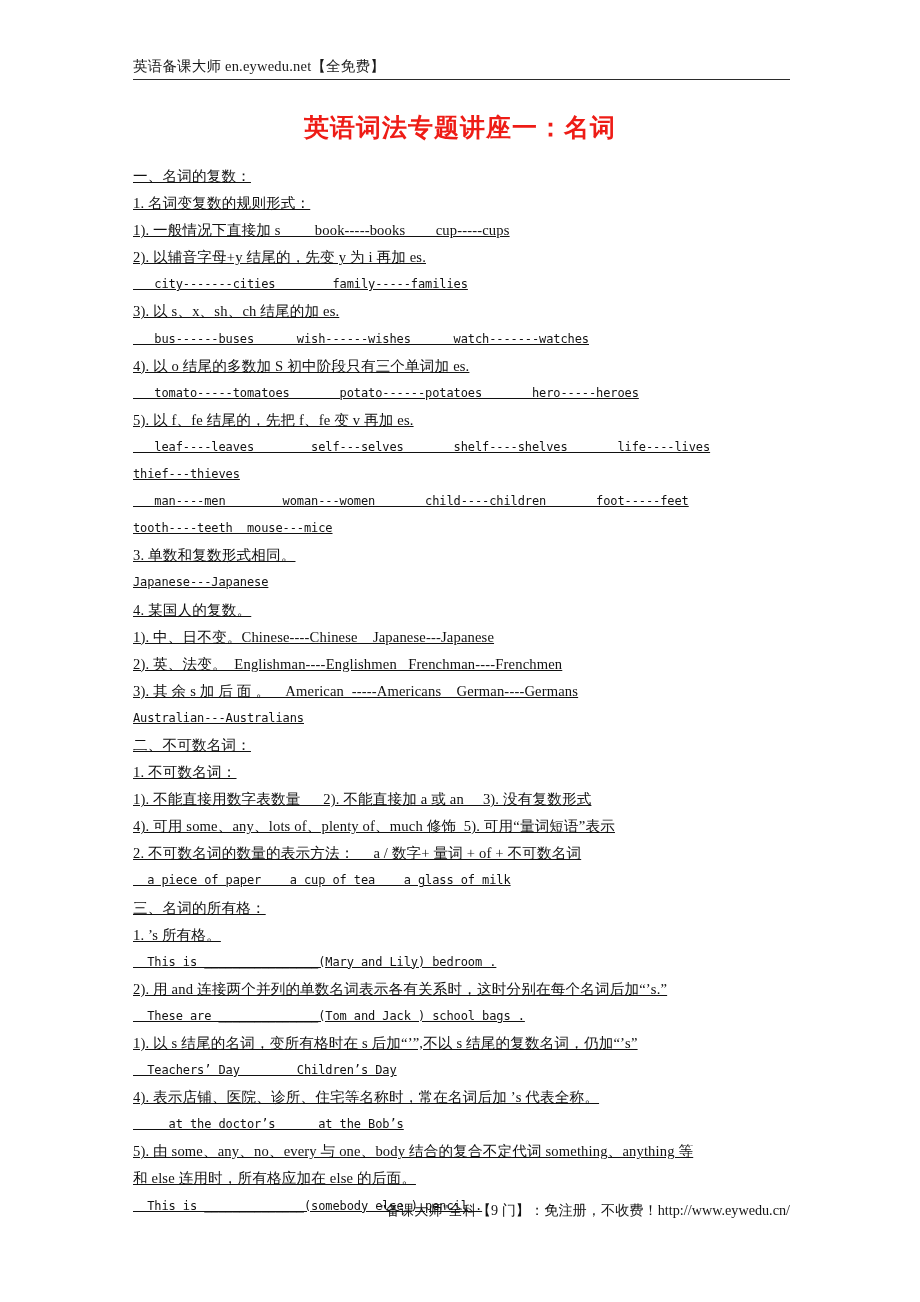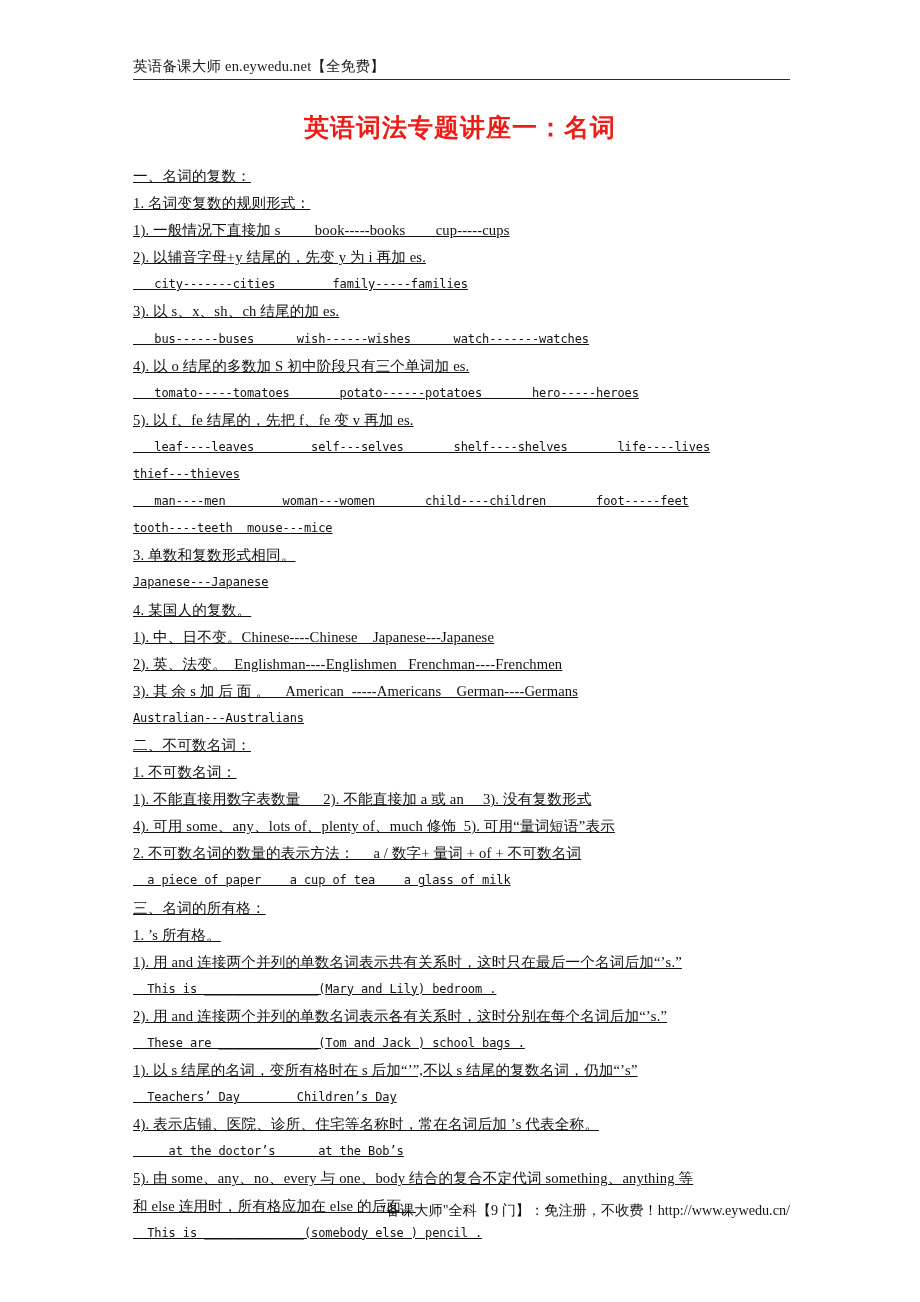--- a/index.html
+++ b/index.html
@@ -137,21 +137,20 @@
     <div class="ln cn">3). 其 余 s 加 后 面 。    American  -----Americans    German----Germans</div>
     <div class="ln mono">Australian---Australians</div>
     <div class="ln cn">二、不可数名词：</div>
     <div class="ln cn">1. 不可数名词：</div>
     <div class="ln cn">1). 不能直接用数字表数量      2). 不能直接加 a 或 an     3). 没有复数形式</div>
     <div class="ln cn">4). 可用 some、any、lots of、plenty of、much 修饰  5). 可用“量词短语”表示</div>
     <div class="ln cn">2. 不可数名词的数量的表示方法：     a / 数字+ 量词 + of + 不可数名词</div>
     <div class="ln mono">  a piece of paper    a cup of tea    a glass of milk</div>
     <div class="ln cn">三、名词的所有格：</div>
     <div class="ln cn">1. ’s 所有格。</div>
-    <div class="ln cn">1). 用 and 连接两个并列的单数名词表示共有关系时，这时只在最后一个名词后加“’s.”</div>
     <div class="ln mono">  This is ________________(Mary and Lily) bedroom .</div>
     <div class="ln cn">2). 用 and 连接两个并列的单数名词表示各有关系时，这时分别在每个名词后加“’s.”</div>
     <div class="ln mono">  These are ______________(Tom and Jack ) school bags .</div>
     <div class="ln cn">1). 以 s 结尾的名词，变所有格时在 s 后加“’”,不以 s 结尾的复数名词，仍加“’s”</div>
     <div class="ln mono">  Teachers’ Day        Children’s Day</div>
     <div class="ln cn">4). 表示店铺、医院、诊所、住宅等名称时，常在名词后加 ’s 代表全称。</div>
     <div class="ln mono">     at the doctor’s      at the Bob’s</div>
     <div class="ln cn">5). 由 some、any、no、every 与 one、body 结合的复合不定代词 something、anything 等</div>
     <div class="ln cn">和 else 连用时，所有格应加在 else 的后面。</div>
     <div class="ln mono">  This is ______________(somebody else ) pencil .</div>

